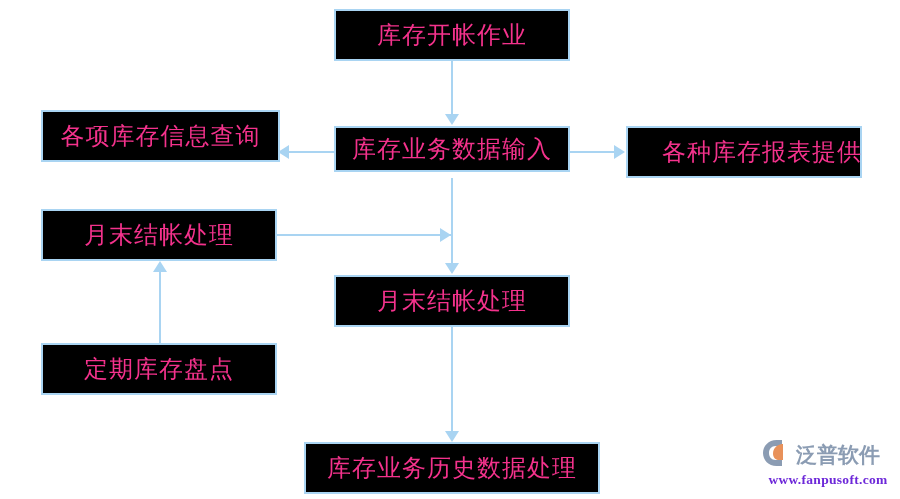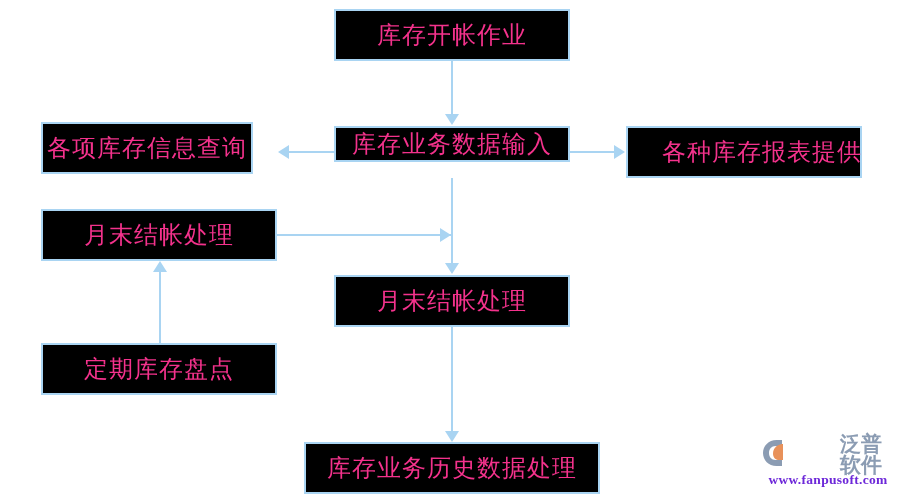--- a/index.html
+++ b/index.html
@@ -28,22 +28,22 @@
     justify-content: center;
     font-size: 24px;
     line-height: 1;
     letter-spacing: 1px;
     white-space: nowrap;
     z-index: 3;
   }
 
   
   #node-open        { left: 334px; top:   9px; width: 236px; height: 52px; }
-  #node-query       { left:  41px; top: 122px; width: 212px; height: 52px; }
-  #node-input       { left: 334px; top: 126px; width: 236px; height: 36px; }
+  #node-query       { left:  41px; top: 110px; width: 239px; height: 52px; }
+  #node-input       { left: 334px; top: 126px; width: 236px; height: 46px; }
   #node-reports     { left: 626px; top: 126px; width: 236px; height: 52px; padding-left: 36px; }
   #node-cost        { left:  41px; top: 209px; width: 236px; height: 52px; }
   #node-close       { left: 334px; top: 275px; width: 236px; height: 52px; }
   #node-stock       { left:  41px; top: 343px; width: 236px; height: 52px; }
   #node-history     { left: 304px; top: 442px; width: 296px; height: 52px; }
 
   
   .edge {
     position: absolute;
     background: #a9d4f2;
@@ -95,21 +95,20 @@
     height: 30px;
   }
   #wm-mark { flex: 0 0 auto; }
   #wm-brand {
     font-family: "DejaVu Sans", sans-serif;
     font-size: 21px;
     font-weight: bold;
     color: #8b9cb3;
     letter-spacing: 0px;
     line-height: 1;
-    margin-left: 44px;
   }
   #wm-url {
     font-family: "Liberation Serif", serif;
     font-size: 13.5px;
     font-weight: bold;
     color: #6d28d9;
     letter-spacing: 0.3px;
     margin-top: 2px;
     text-align: center;
     width: 132px;

